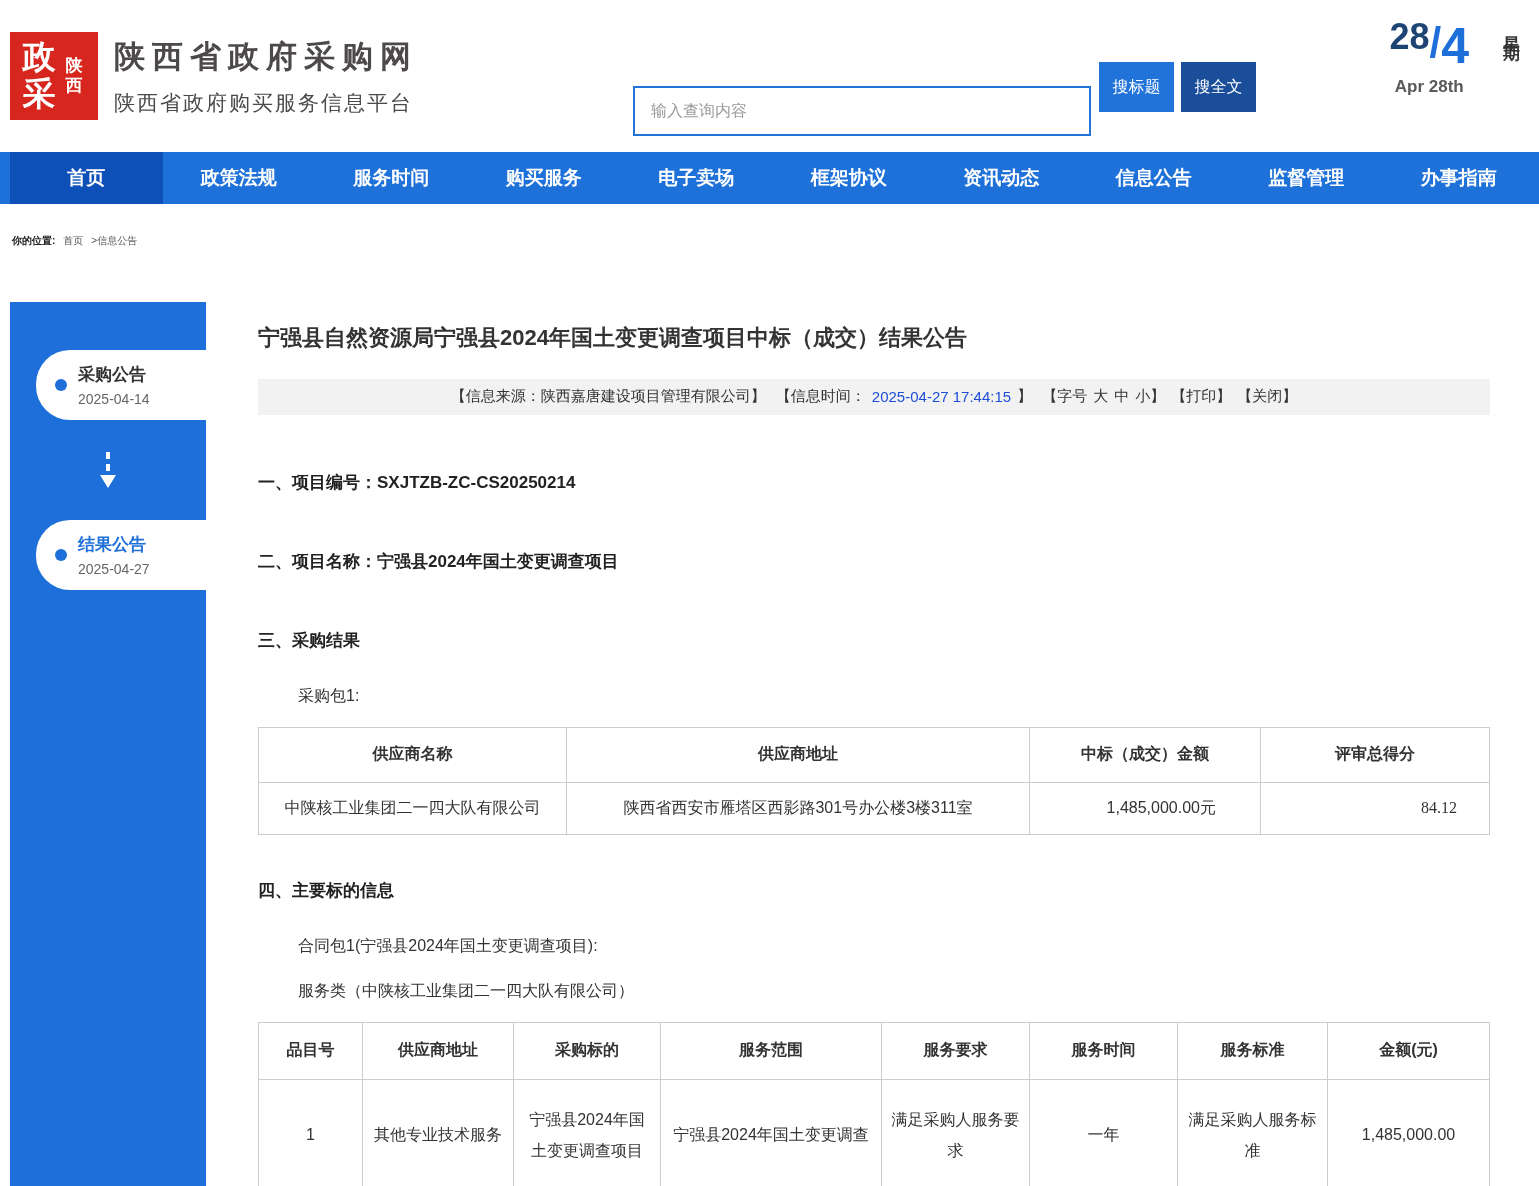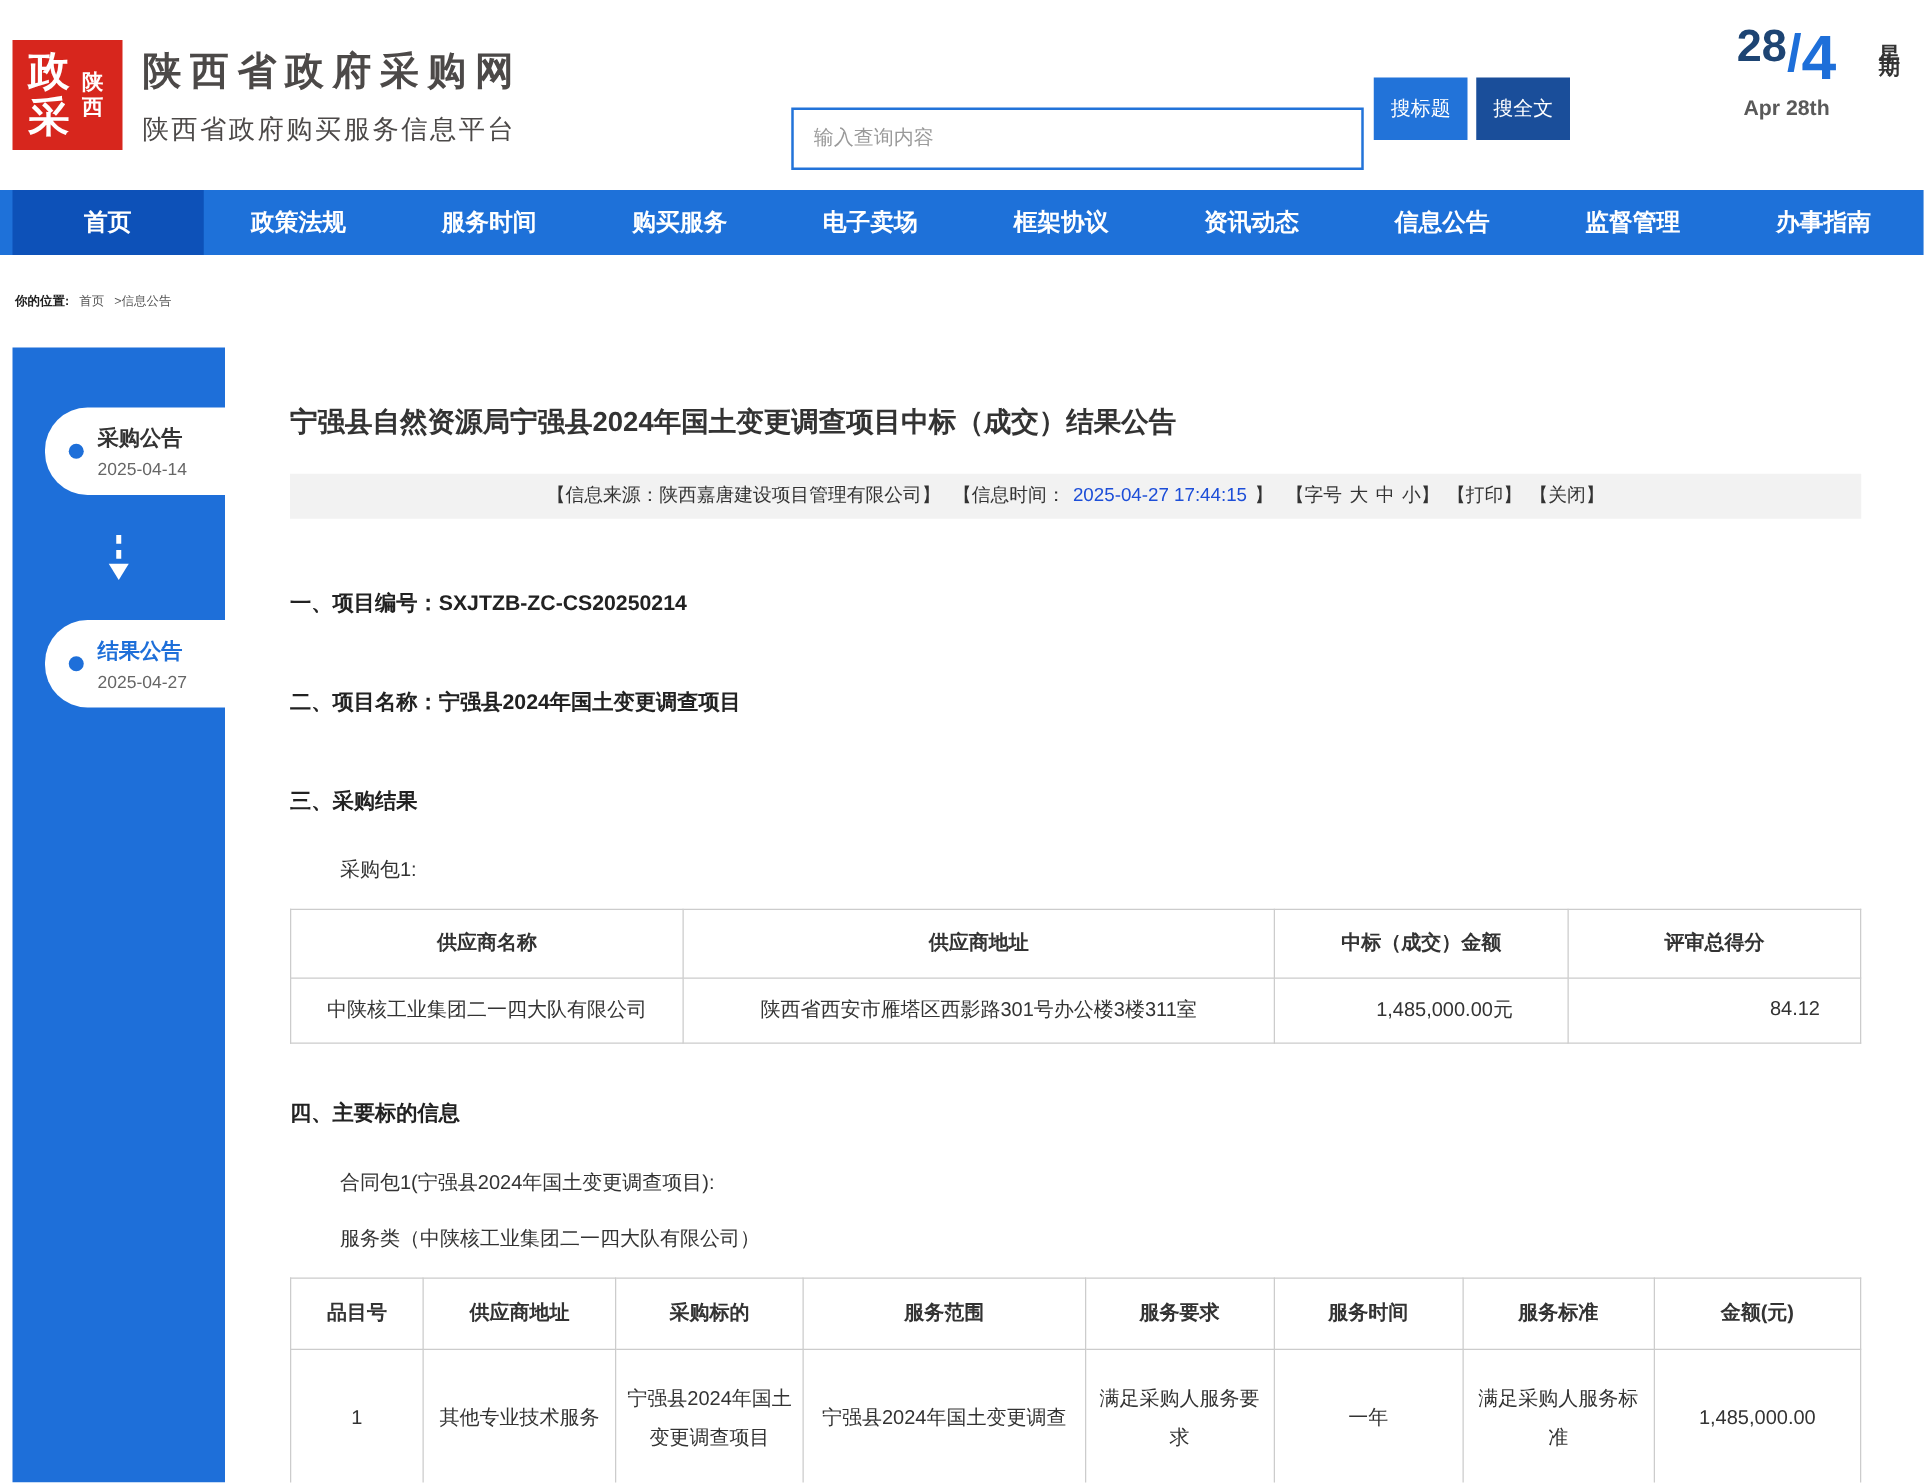--- a/index.html
+++ b/index.html
@@ -35,21 +35,21 @@
   .nav-item { flex:1; display:flex; align-items:center; justify-content:center; color:#fff; font-size:19px; font-weight:bold; cursor:pointer; }
   .nav-item.active { background:#0d51b8; }
 
   
   .breadcrumb { height:74px; display:flex; align-items:center; padding-left:12px; font-size:10px; gap:8px; }
   .breadcrumb .bc-label { font-weight:bold; color:#222; }
   .breadcrumb .bc-link { color:#555; cursor:pointer; }
 
   
   .content { display:flex; height:908px; padding-left:10px; }
-  .sidebar { width:170px; background:#1e6fd9; flex-shrink:0; padding-top:48px; }
+  .sidebar { width:196px; background:#1e6fd9; flex-shrink:0; padding-top:48px;margin-top:24px; }
   .side-card { background:#fff; margin-left:26px; height:70px; border-radius:34px 0 0 34px; position:relative; display:flex; flex-direction:column; justify-content:center; padding-left:42px; cursor:pointer; }
   .side-dot { position:absolute; left:19px; top:50%; transform:translateY(-50%); width:12px; height:12px; border-radius:50%; background:#1e6fd9; }
   .side-label { font-size:17px; font-weight:bold; color:#333; }
   .side-card.active .side-label { color:#1e6fd9; }
   .side-date { font-size:14px; color:#666; margin-top:5px; }
   .side-arrow { display:flex; justify-content:center; margin:30px 0; }
 
   .main { flex:1; padding:0 50px 0 52px; }
   .article-title { font-size:22px; font-weight:bold; color:#333; margin-top:46px; line-height:1.3; }
   .meta-bar { background:#f2f2f2; height:36px; margin-top:26px; display:flex; align-items:center; justify-content:center; font-size:15px; color:#333; }
@@ -62,21 +62,21 @@
   .section.after-table { margin-top:44px; }
   .plain-line { font-size:16px; color:#333; margin-top:34px; margin-left:40px; }
   .plain-line.tight { margin-top:24px; }
 
   table { border-collapse:collapse; width:100%; table-layout:fixed; margin-top:20px; }
   th, td { border:1px solid #ccc; font-size:16px; color:#333; padding:6px 8px; text-align:center; vertical-align:middle; }
   th { font-weight:bold; }
   .t1 th { height:55px; }
   .t1 td { height:52px; }
   .t1 td.num-amount { text-align:right; padding-right:44px; }
-  .t1 td.num-score  { text-align:right; padding-right:32px; }
+  .t1 td.num-score  { text-align:right; padding-right:32px;font-family:Liberation Serif, serif; }
   .t2 th { height:57px; }
   .t2 td { height:113px; line-height:1.9; }
 </style>
 </head>
 <body>
 
 <header class="site-header">
   <div class="logo">
     <div class="logo-main">政采</div>
     <div class="logo-side">陕西</div>

